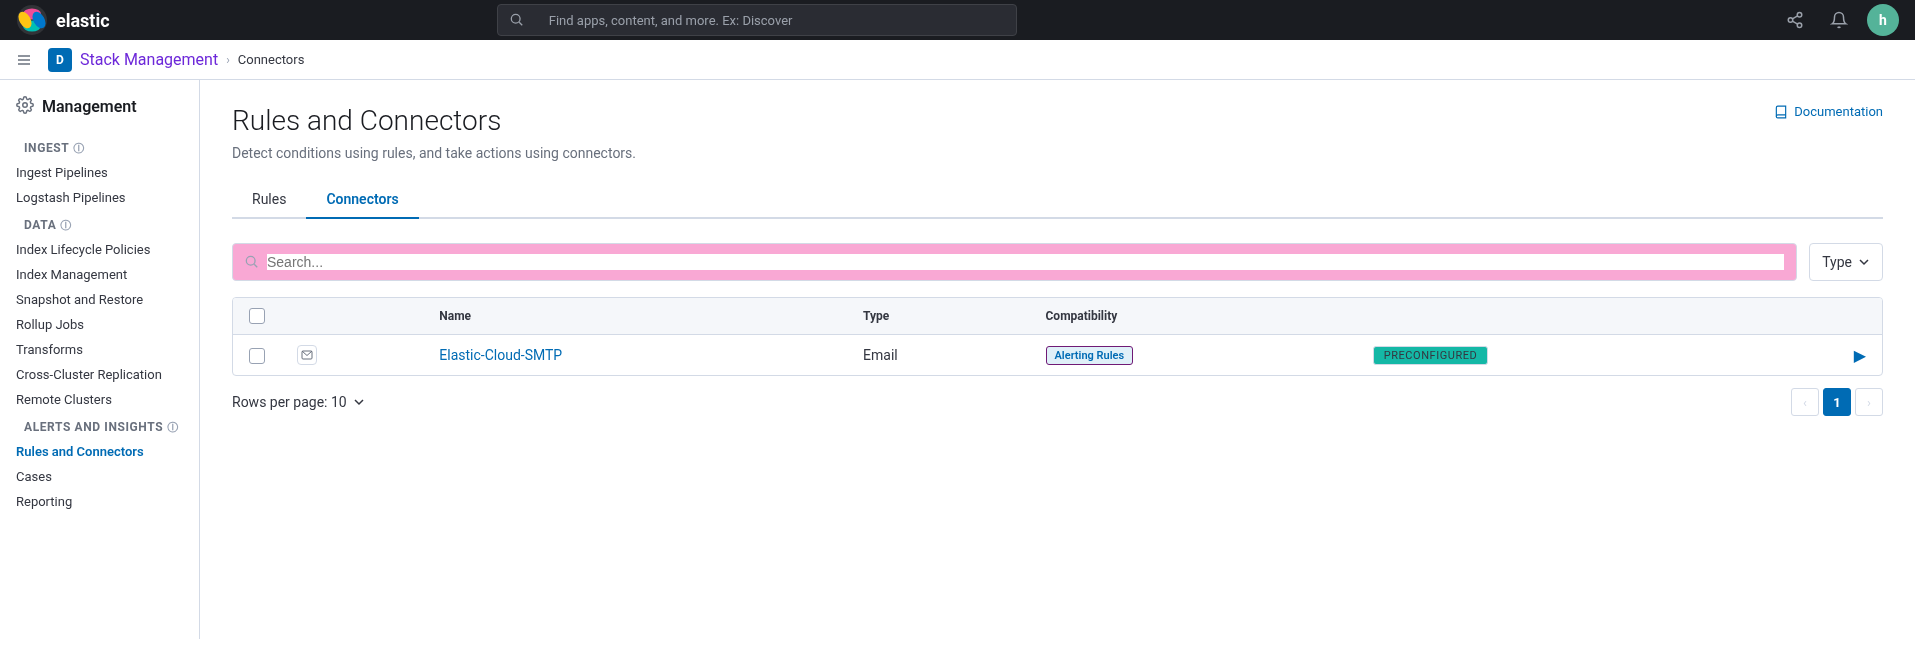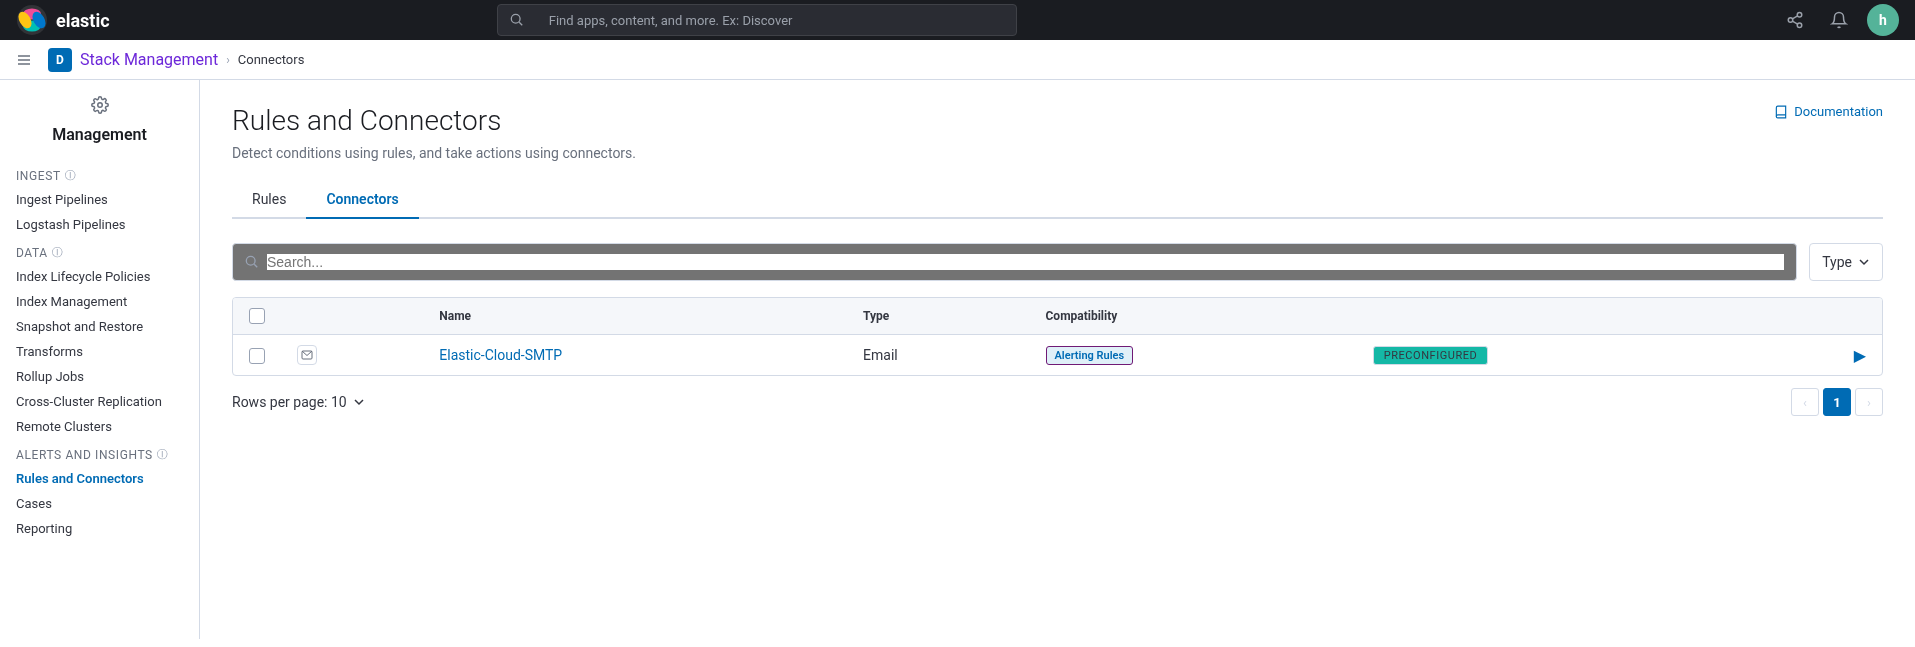--- a/index.html
+++ b/index.html
@@ -80,33 +80,32 @@
       width: 200px;
       min-width: 200px;
       background: #fff;
       border-right: 1px solid #d3dae6;
       padding: 16px 0;
       overflow-y: auto;
     }
     .sidebar-header {
       display: flex; align-items: center; gap: 8px;
       padding: 0 16px 16px;
-      flex-direction: column;
     }
     .sidebar-header-icon {
       color: #69707d;
     }
     .sidebar-title {
       font-size: 16px; font-weight: 600; color: #1a1c21;
     }
     .sidebar-section-label {
-      font-size: 12px; font-weight: 400; color: #69707d;
+      font-size: 12px; font-weight: 700; color: #69707d;
       padding: 8px 16px 4px;
-      display: flex; align-items: flex-end; gap: 4px;
-      text-transform: uppercase; letter-spacing: 0.05em;
+      display: flex; align-items: flex-start; gap: 4px;
+      text-transform: uppercase; letter-spacing: 0.05em; margin-left: 8px;
     }
     .sidebar-section-label .info-icon {
       font-size: 11px; color: #98a2b3;
     }
     .sidebar-item {
       display: block; padding: 5px 16px;
       color: #343741; cursor: pointer; font-size: 13px;
       text-decoration: none;
     }
     .sidebar-item.active {
@@ -159,21 +158,21 @@
       display: flex; align-items: center; gap: 12px;
       margin-bottom: 16px;
     }
     .search-input-wrapper {
       flex: 1;
       border: 1px solid #d3dae6;
       border-radius: 4px;
       display: flex; align-items: center;
       padding: 0 12px; gap: 8px;
       height: 38px;
-      background: #737373;
+      background: #f9a8d4;
     }
     .search-input-wrapper input {
       border: none; outline: none; font-size: 14px; flex: 1; color: #343741;
     }
     .type-dropdown {
       display: flex; align-items: center; gap: 6px;
       border: 1px solid #d3dae6; border-radius: 4px;
       padding: 0 12px; height: 38px;
       cursor: pointer; font-size: 14px; color: #343741;
       background: #fff;
@@ -342,22 +341,22 @@
     </div>
     <a class="sidebar-item">Ingest Pipelines</a>
     <a class="sidebar-item">Logstash Pipelines</a>
 
     <div class="sidebar-section-label">
       Data <span class="info-icon">ⓘ</span>
     </div>
     <a class="sidebar-item">Index Lifecycle Policies</a>
     <a class="sidebar-item">Index Management</a>
     <a class="sidebar-item">Snapshot and Restore</a>
+    <a class="sidebar-item">Rollup Jobs</a>
     <a class="sidebar-item">Transforms</a>
-    <a class="sidebar-item">Rollup Jobs</a>
     <a class="sidebar-item">Cross-Cluster Replication</a>
     <a class="sidebar-item">Remote Clusters</a>
 
     <div class="sidebar-section-label">
       Alerts and Insights <span class="info-icon">ⓘ</span>
     </div>
     <a class="sidebar-item active">Rules and Connectors</a>
     <a class="sidebar-item">Cases</a>
     <a class="sidebar-item">Reporting</a>
   </nav>

